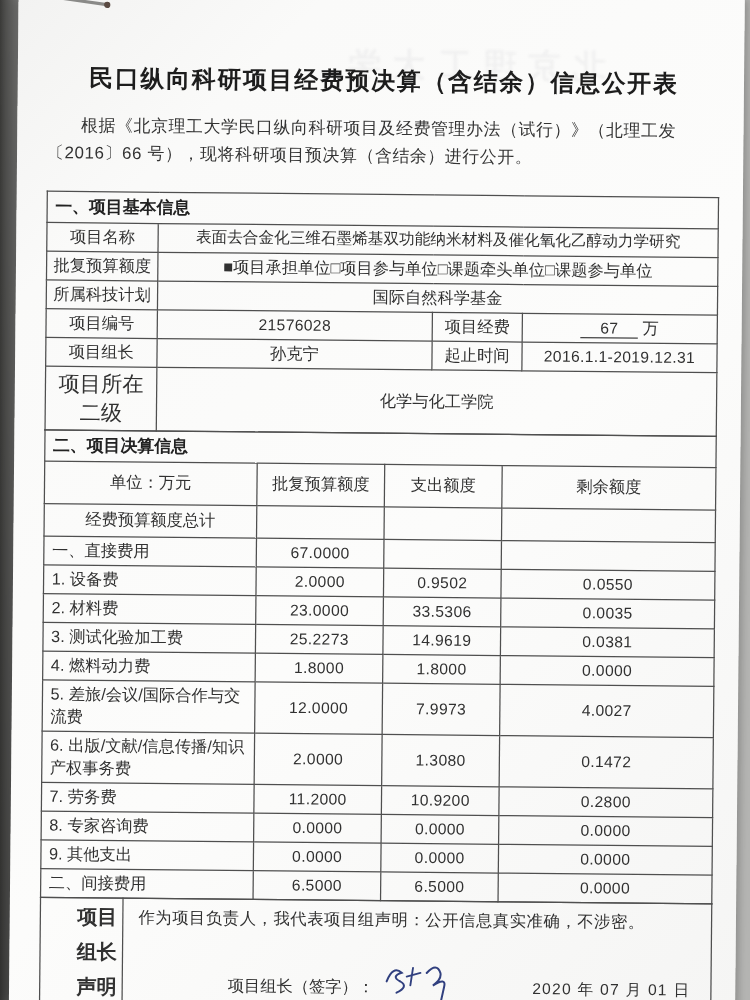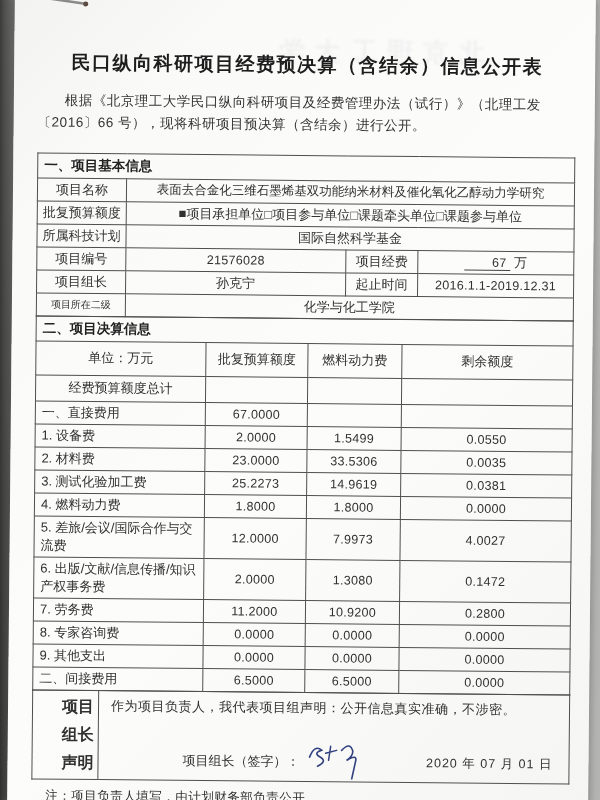--- a/index.html
+++ b/index.html
@@ -32,21 +32,21 @@
     margin-bottom:18px; letter-spacing:0.5px;
   }
   table { border-collapse:collapse; width:538px; table-layout:fixed; }
   table + table { margin-top:-1px; }
   td { border:1px solid #4f4f4f; font-size:13px; color:#313131; padding:2px 4px; vertical-align:middle; }
   .sec-hdr td { font-weight:bold; font-size:13.5px; padding:3px 6px; color:#222; }
   .c { text-align:center; }
   .l { text-align:left; padding-left:6px; }
   .info-row td { height:23px; }
   .num { font-family:"Liberation Sans","DejaVu Sans",sans-serif; font-size:12.5px; letter-spacing:0.3px; }
-  .funds-val { display:inline-block; min-width:46px; text-align:right; border-bottom:1px solid #444; padding:0 4px; }
+  .funds-val { display:inline-block; min-width:46px; text-align:center; border-bottom:1px solid #444; padding:0 4px; }
   .unit-row td { height:34px; }
   .b-row td { height:23px; }
   .b-row-tall td { height:37px; }
   .decl-label { text-align:right; font-size:16px; line-height:1.75; font-weight:bold; }
   .decl-cell { padding:6px 10px 8px 12px; vertical-align:top; }
   .decl-statement { font-size:13px; letter-spacing:0.5px; margin-bottom:22px; }
   .sign-line { display:flex; align-items:flex-end; font-size:13px; margin-top:8px; }
   .sign-label { margin-left:72px; white-space:nowrap; }
   .sign-date { margin-left:auto; margin-right:6px; white-space:nowrap; letter-spacing:1px; }
   .signature-svg { margin:0 6px -8px 2px; }
@@ -100,59 +100,59 @@
           <span>万</span>
         </td>
       </tr>
       <tr class="info-row">
         <td class="c">项目组长</td>
         <td class="c">孙克宁</td>
         <td class="c">起止时间</td>
         <td class="c num">2016.1.1-2019.12.31</td>
       </tr>
       <tr class="info-row">
-        <td class="c" style="font-size:10px;">项目所在二级</td>
+        <td class="c" style="font-size:17px;">项目所在二级</td>
         <td class="c" colspan="3">化学与化工学院</td>
       </tr>
     </tbody>
       </table>
 
     <table>
       <colgroup>
           <col style="width:170px">
           <col style="width:102px">
           <col style="width:94px">
           <col>
         </colgroup>
       <tbody>
           <tr class="sec-hdr">
         <td colspan="4">二、项目决算信息</td>
       </tr>
       <tr class="unit-row">
         <td class="c">单位：万元</td>
         <td class="c">批复预算额度</td>
-        <td class="c">燃料动力费</td>
+        <td class="c">支出额度</td>
         <td class="c">剩余额度</td>
       </tr>
       <tr class="b-row" style="height:26px;">
         <td class="c">经费预算额度总计</td>
         <td class="c num"></td>
         <td class="c num"></td>
         <td class="c num"></td>
       </tr>
       <tr class="b-row">
         <td class="l">一、直接费用</td>
         <td class="c num">67.0000</td>
         <td class="c num"></td>
         <td class="c num"></td>
       </tr>
       <tr class="b-row">
         <td class="l">1. 设备费</td>
         <td class="c num">2.0000</td>
-        <td class="c num">1.5499</td>
+        <td class="c num">0.9502</td>
         <td class="c num">0.0550</td>
       </tr>
       <tr class="b-row">
         <td class="l">2. 材料费</td>
         <td class="c num">23.0000</td>
         <td class="c num">33.5306</td>
         <td class="c num">0.0035</td>
       </tr>
       <tr class="b-row">
         <td class="l">3. 测试化验加工费</td>

